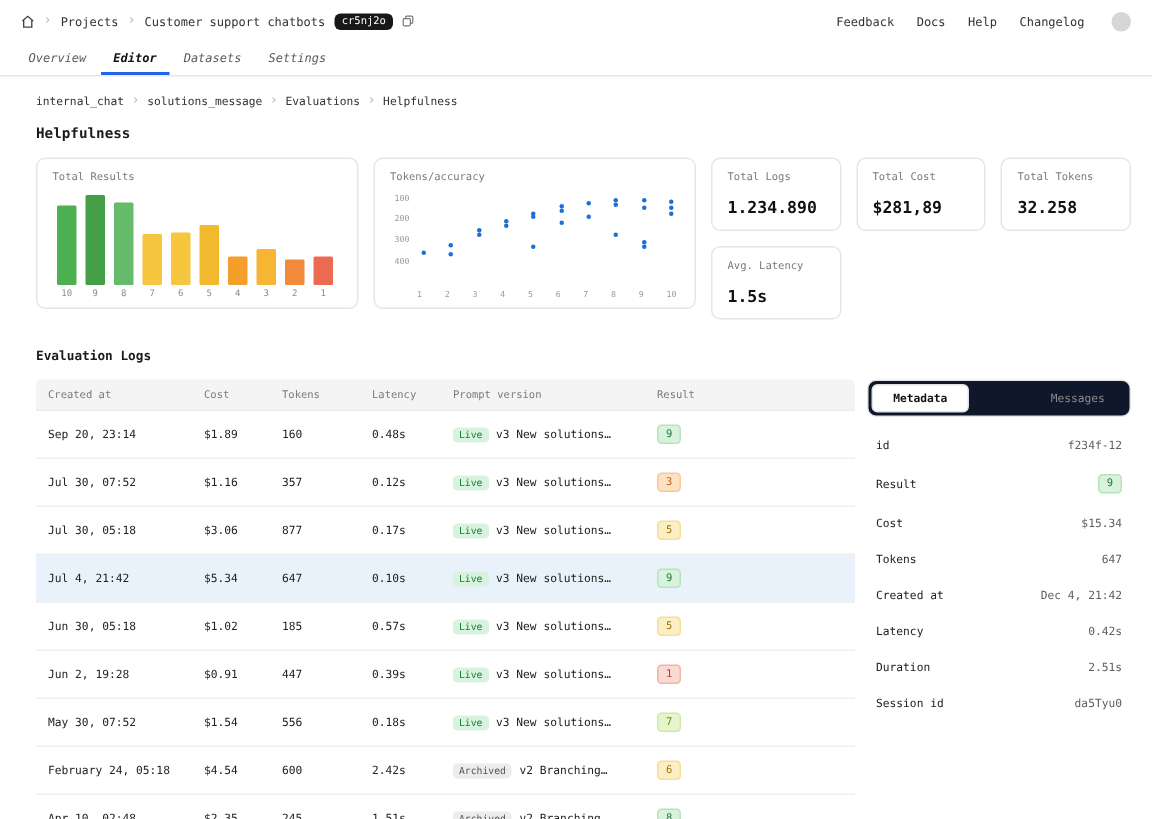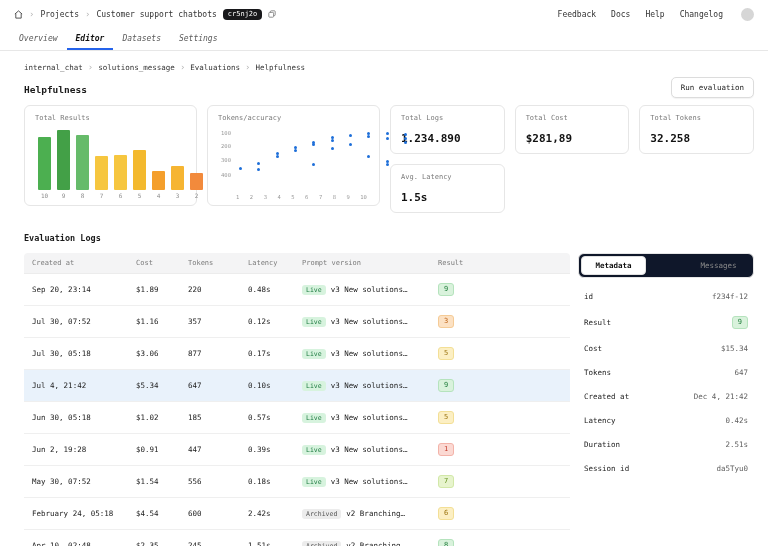--- a/index.html
+++ b/index.html
@@ -25,21 +25,21 @@
   .content { padding:10px 14px 0 24px; position:relative; }
   .crumbrow { display:flex; align-items:center; gap:5px; font-size:7.5px; margin:2px 0 12px; }
   .run-btn { position:absolute; top:26px; right:14px; font-family:inherit; font-size:7.5px; color:#222;
     background:#fff; border:1px solid #dcdcdc; border-radius:5px; padding:5px 9px; cursor:pointer;
     box-shadow:0 1px 1px rgba(0,0,0,.05); }
   h1.page-title { font-size:9.5px; margin:0 0 10px; }
   h2.logs-title { font-size:8.5px; margin:20px 0 10px; }
   
   .cards { display:flex; gap:10px; align-items:stretch; }
   .card { border:1px solid #e6e6e6; border-radius:6px; background:#fff; padding:8px 10px; }
-  .chart-card { width:173px; height:101px; flex:0 0 auto; }
+  .chart-card { width:215px; height:101px; flex:0 0 auto; }
   .card-title { font-size:7px; color:#7a7a7a; margin-bottom:6px; }
   .statgrid { flex:1; display:grid; grid-template-columns:1fr 1fr 1fr; grid-auto-rows:1fr; gap:10px; }
   .card.stat { display:flex; flex-direction:column; justify-content:center; gap:4px; }
   .stat-value { font-size:11px; font-weight:bold; color:#111; }
   
   .barchart { display:flex; align-items:flex-end; gap:6px; height:72px; padding:0 3px; }
   .bcol { display:flex; flex-direction:column; align-items:center; justify-content:flex-end; gap:2px; width:13px; height:100%; }
   .bbar { width:13px; border-radius:1px; }
   .blbl { font-size:6px; color:#8c8c8c; height:8px; line-height:8px; }
   
@@ -117,21 +117,20 @@
 <main class="content">
   <div class="crumbrow">
       <a class="crumb">internal_chat</a>
       <span class="sep">›</span>
       <a class="crumb">solutions_message</a>
       <span class="sep">›</span>
       <a class="crumb">Evaluations</a>
       <span class="sep">›</span>
       <a class="crumb">Helpfulness</a>
     </div>
-  <button class="run-btn">Run evaluation</button>
 
   <h1 class="page-title">Helpfulness</h1>
 
   <section class="cards">
     <div class="card chart-card">
       <div class="card-title">Total Results</div>
       <div class="barchart">
           <div class="bcol">
             <div class="bbar" style="height: 53px; background: rgb(76, 175, 80);"></div>
             <div class="blbl">10</div>
@@ -256,21 +255,21 @@
               <th>Tokens</th>
               <th>Latency</th>
               <th>Prompt version</th>
               <th>Result</th>
             </tr>
           </thead>
         <tbody>
             <tr>
               <td>Sep 20, 23:14</td>
               <td>$1.89</td>
-              <td>220</td>
+              <td>160</td>
               <td>0.48s</td>
               <td class="vcell"><span class="tag" style="background: rgb(215, 243, 222); color: rgb(27, 122, 63);">Live</span><span class="vtext">v3 New solutions…</span></td>
               <td><span class="badge" style="background: rgb(217, 242, 220); color: rgb(28, 122, 56); border-color: rgb(181, 227, 189);">9</span></td>
             </tr>
             <tr>
               <td>Jul 30, 07:52</td>
               <td>$1.16</td>
               <td>357</td>
               <td>0.12s</td>
               <td class="vcell"><span class="tag" style="background: rgb(215, 243, 222); color: rgb(27, 122, 63);">Live</span><span class="vtext">v3 New solutions…</span></td>

